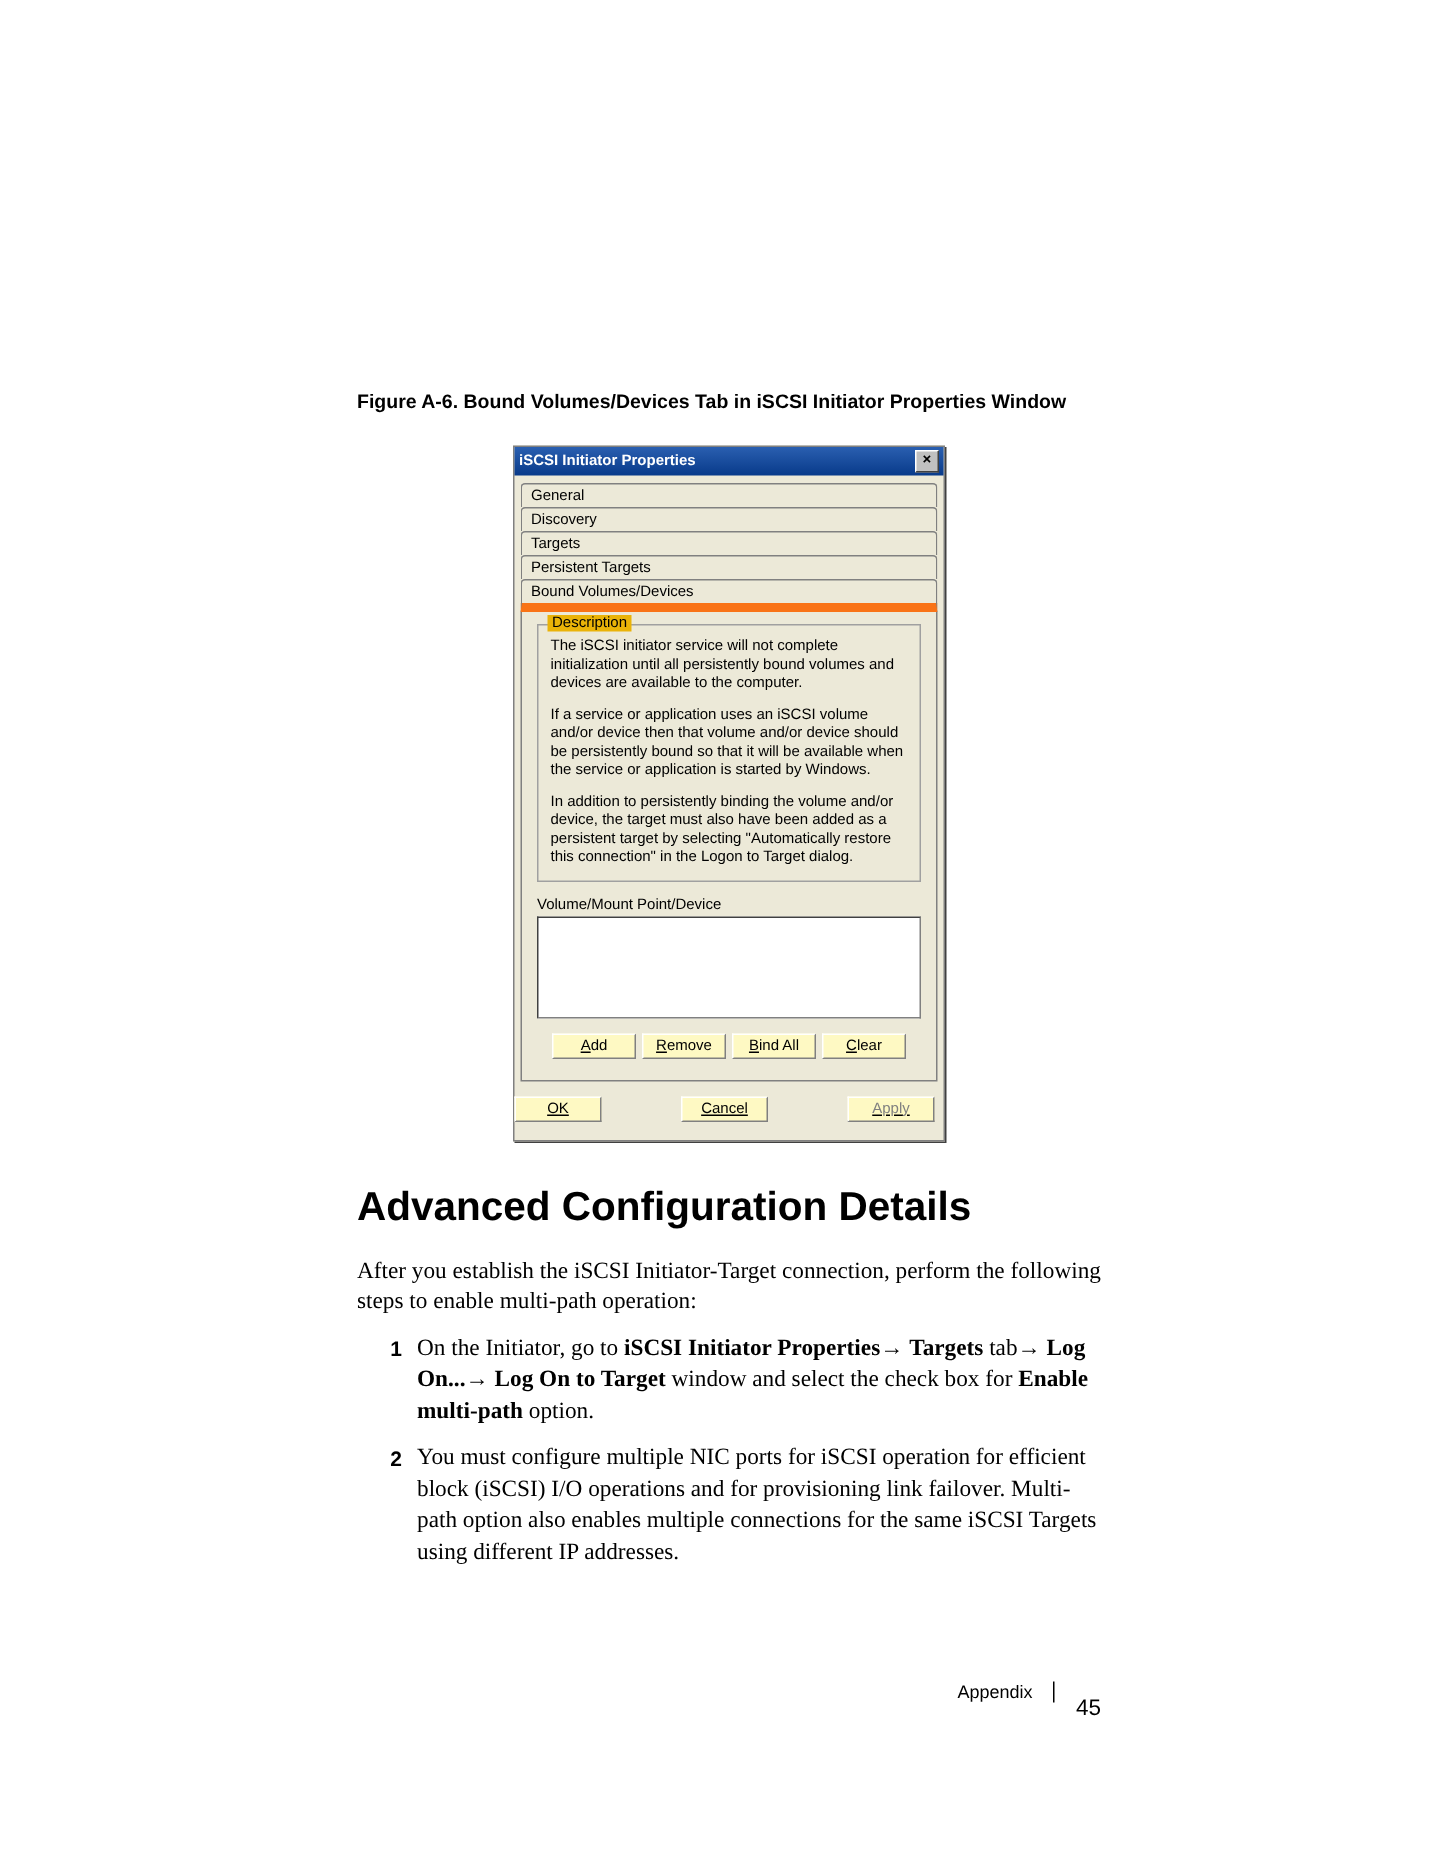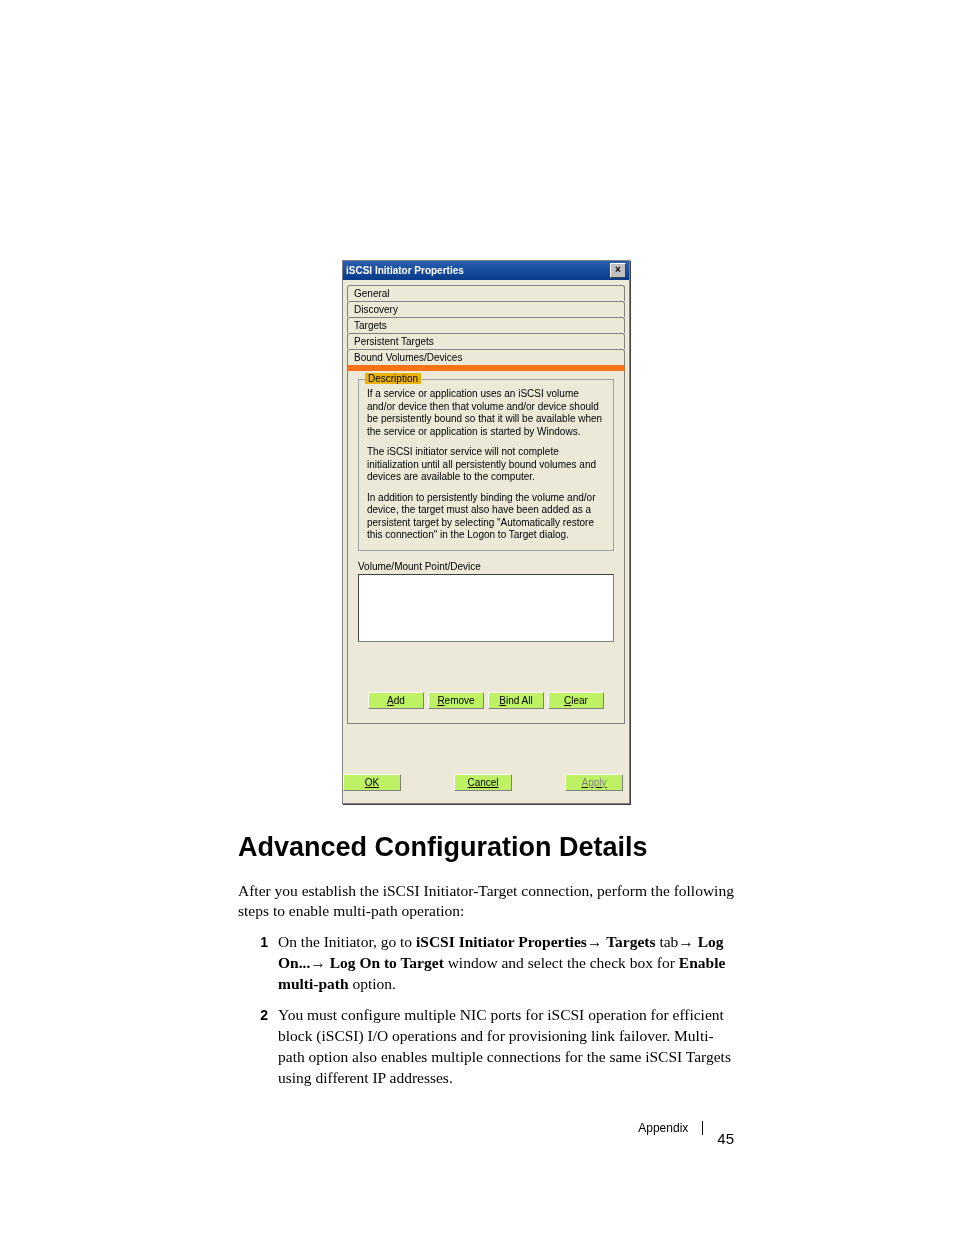--- a/index.html
+++ b/index.html
@@ -129,28 +129,27 @@
   }
   .btn-row.bottom {
     justify-content: space-between;
     gap: 6px;
     padding: 6px 6px 8px 0;
     text-decoration: underline;
   }
   button.win {
     font-family: Tahoma, Arial, sans-serif;
     font-size: 10px;
-    background: #bef264;
+    background: #fef9c3;
     border: 1px solid #808080;
     border-top-color:#fff;
     border-left-color:#fff;
     padding: 2px 0;
     width: 58px;
     cursor: default;
-    margin-top: 40px;
   }
   button.win.disabled {
     color: #808080;
   }
   .underline-hotkey {
     text-decoration: underline;
   }
   h1.section {
     font-family: Arial, Helvetica, sans-serif;
     font-size: 27px;
@@ -212,39 +211,40 @@
     font-weight: normal;
     font-size: 15px;
     margin-top: 22px;
   }
 </style>
 </head>
 <body>
 
 <div class="page">
 
+  <div class="figure-caption">Figure A-6.    Bound Volumes/Devices Tab in iSCSI Initiator Properties Window</div>
 
   <div class="screenshot-wrap">
     <div class="dialog">
       <div class="titlebar">
         <span>iSCSI Initiator Properties</span>
         <span class="close">×</span>
       </div>
       <div class="tabs">
         <div class="tab">General</div>
         <div class="tab">Discovery</div>
         <div class="tab">Targets</div>
         <div class="tab">Persistent Targets</div>
         <div class="tab active">Bound Volumes/Devices</div>
       </div>
       <div class="tab-body">
         <div class="groupbox">
           <span class="legend">Description</span>
+          <p>The iSCSI initiator service will not complete initialization until all persistently bound volumes and devices are available to the computer.</p>
           <p>If a service or application uses an iSCSI volume and/or device then that volume and/or device should be persistently bound so that it will be available when the service or application is started by Windows.</p>
-          <p>The iSCSI initiator service will not complete initialization until all persistently bound volumes and devices are available to the computer.</p>
           <p style="margin-bottom:0;">In addition to persistently binding the volume and/or device, the target must also have been added as a persistent target by selecting "Automatically restore this connection" in the Logon to Target dialog.</p>
         </div>
         <div class="list-label">Volume/Mount Point/Device</div>
         <div class="listbox"></div>
         <div class="btn-row">
           <button class="win"><span class="underline-hotkey">A</span><span></span>dd</button>
           <button class="win"><span class="underline-hotkey">R</span>emove</button>
           <button class="win"><span class="underline-hotkey">B</span>ind All</button>
           <button class="win"><span class="underline-hotkey">C</span>lear</button>
         </div>

